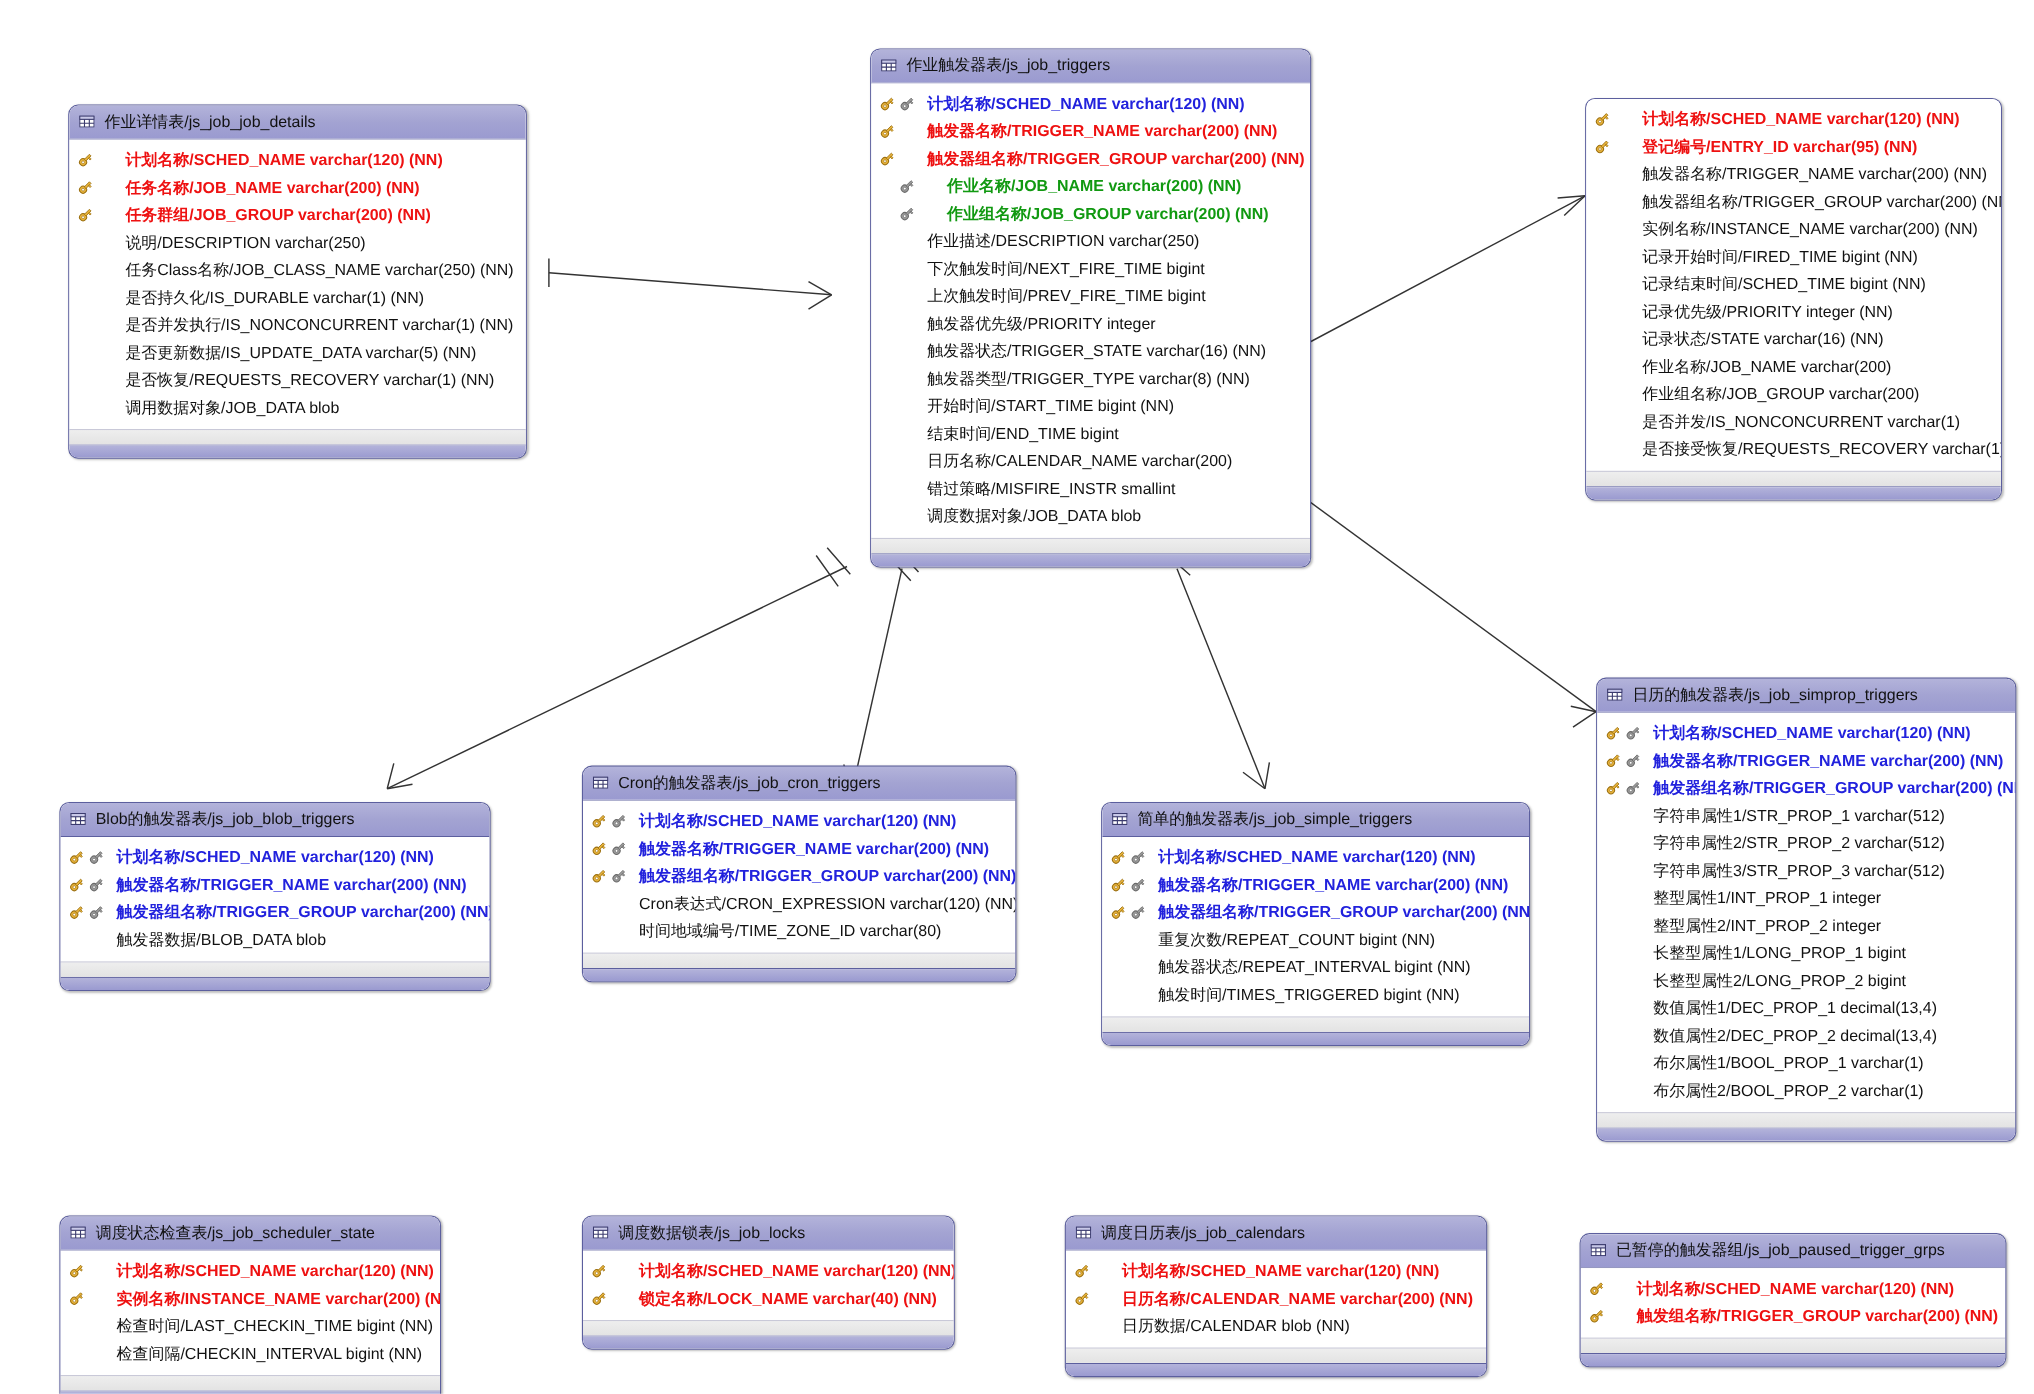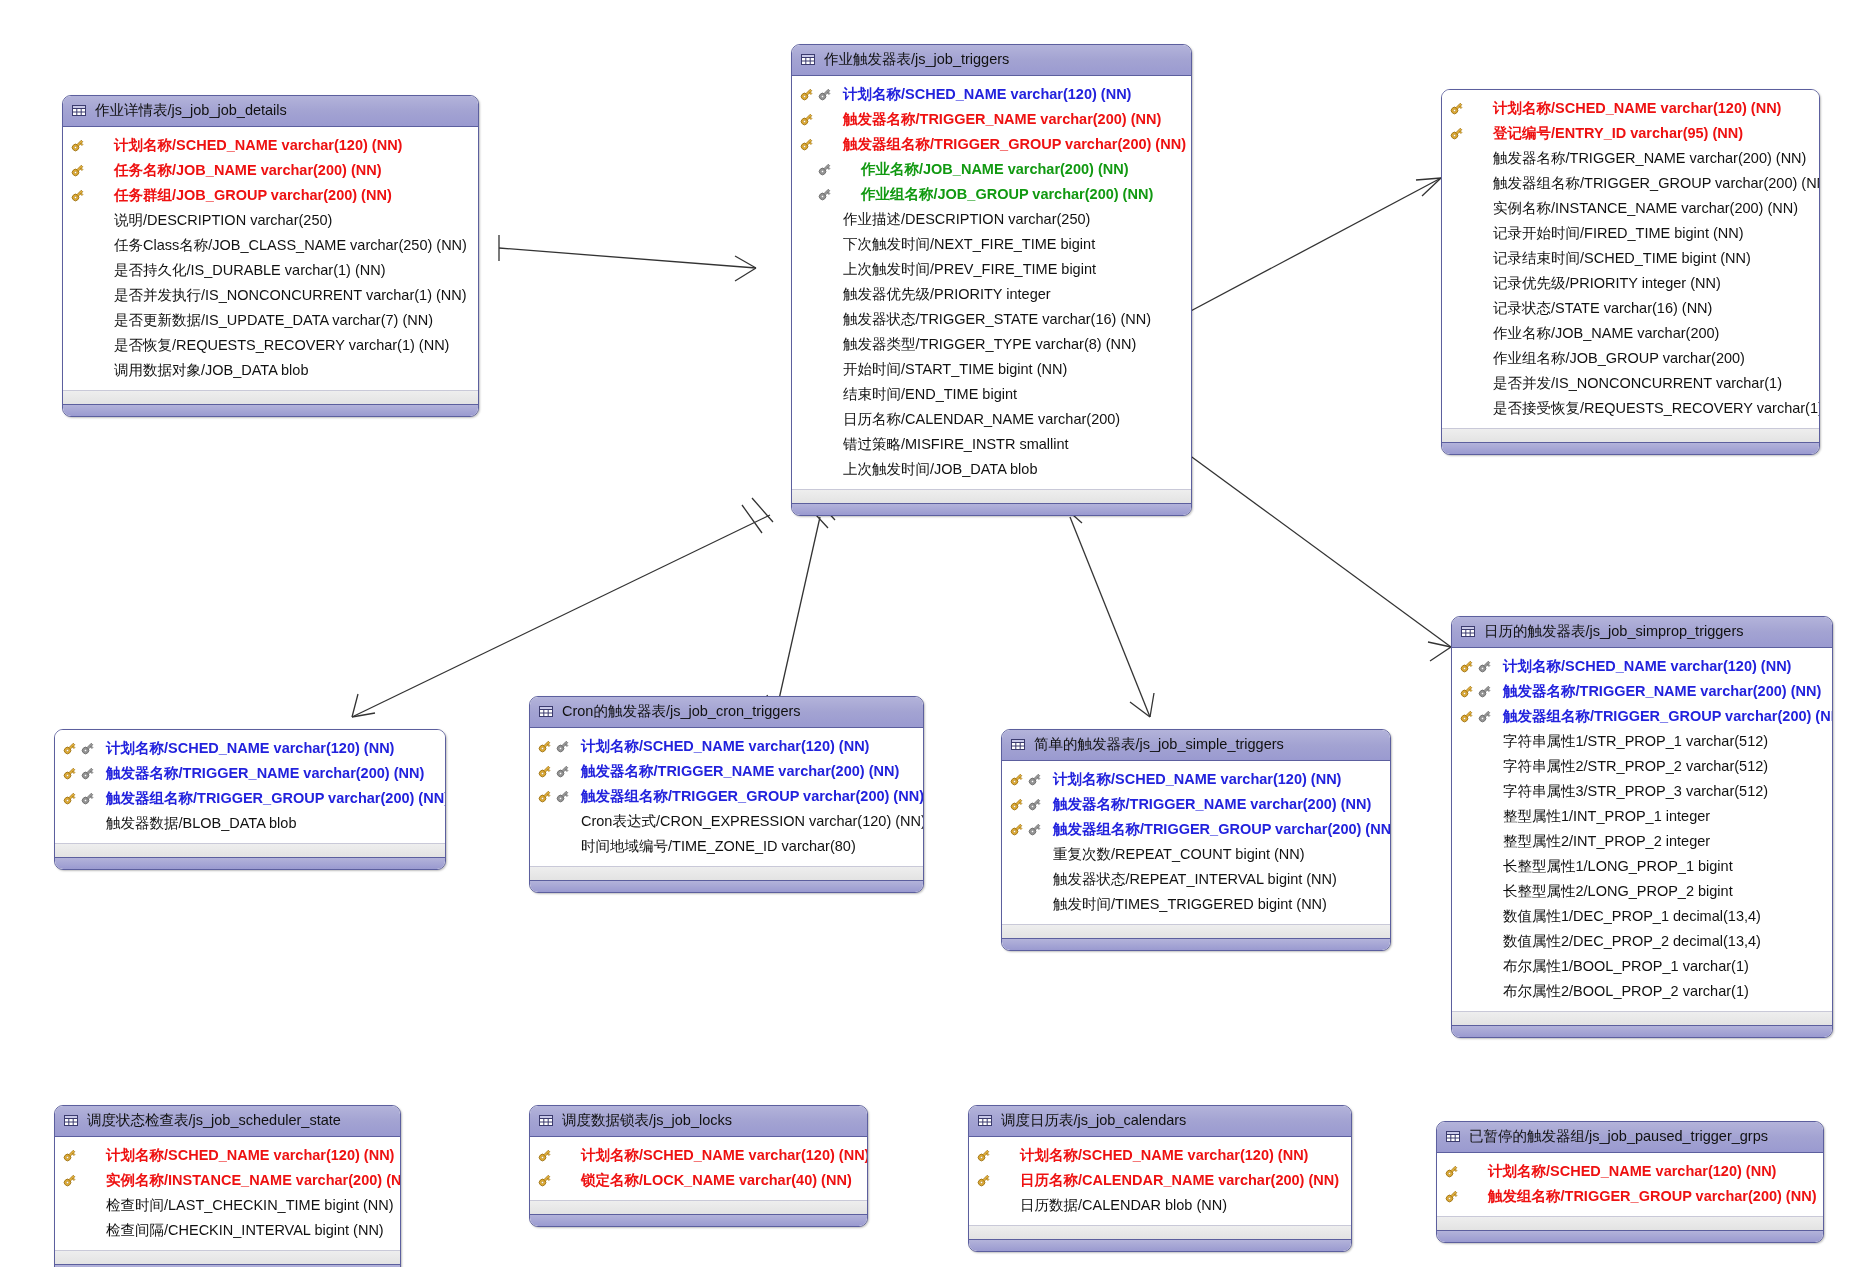--- a/index.html
+++ b/index.html
@@ -164,21 +164,21 @@
         <div class="attr">
           <span class="keycell"></span>
           <span class="atxt c-black">是否持久化/IS_DURABLE varchar(1) (NN)</span>
         </div>
         <div class="attr">
           <span class="keycell"></span>
           <span class="atxt c-black">是否并发执行/IS_NONCONCURRENT varchar(1) (NN)</span>
         </div>
         <div class="attr">
           <span class="keycell"></span>
-          <span class="atxt c-black">是否更新数据/IS_UPDATE_DATA varchar(7) (NN)</span>
+          <span class="atxt c-black">是否更新数据/IS_UPDATE_DATA varchar(5) (NN)</span>
         </div>
         <div class="attr">
           <span class="keycell"></span>
           <span class="atxt c-black">是否恢复/REQUESTS_RECOVERY varchar(1) (NN)</span>
         </div>
         <div class="attr">
           <span class="keycell"></span>
           <span class="atxt c-black">调用数据对象/JOB_DATA blob</span>
         </div>
       </div>
@@ -319,21 +319,21 @@
         <div class="attr">
           <span class="keycell"></span>
           <span class="atxt c-black">日历名称/CALENDAR_NAME varchar(200)</span>
         </div>
         <div class="attr">
           <span class="keycell"></span>
           <span class="atxt c-black">错过策略/MISFIRE_INSTR smallint</span>
         </div>
         <div class="attr">
           <span class="keycell"></span>
-          <span class="atxt c-black">上次触发时间/JOB_DATA blob</span>
+          <span class="atxt c-black">调度数据对象/JOB_DATA blob</span>
         </div>
       </div>
       <div class="ent-foot"></div>
       <div class="ent-foot2"></div>
     </div>
     <div class="entity" style="left: 1441px; top: 89px; width: 377px;">
       <div class="ent-body">
         <div class="attr">
           <span class="keycell">
             <span>
@@ -543,20 +543,32 @@
         </div>
         <div class="attr">
           <span class="keycell"></span>
           <span class="atxt c-black">布尔属性2/BOOL_PROP_2 varchar(1)</span>
         </div>
       </div>
       <div class="ent-foot"></div>
       <div class="ent-foot2"></div>
     </div>
     <div class="entity" style="left: 54px; top: 729px; width: 390px;">
+      <div class="ent-title">
+        <span>
+          <svg class="tbl-icon" viewBox="0 0 14 11" xmlns="http://www.w3.org/2000/svg">
+            <rect x="0.5" y="0.5" width="13" height="10" fill="#ffffff" stroke="#3b3b6e"></rect>
+            <rect x="0.5" y="0.5" width="13" height="3" fill="#c9c9e8" stroke="#3b3b6e"></rect>
+            <line x1="4.8" y1="3.5" x2="4.8" y2="10.5" stroke="#3b3b6e"></line>
+            <line x1="9.2" y1="3.5" x2="9.2" y2="10.5" stroke="#3b3b6e"></line>
+            <line x1="0.5" y1="7" x2="13.5" y2="7" stroke="#3b3b6e"></line>
+          </svg>
+        </span>
+        <span>Blob的触发器表/js_job_blob_triggers</span>
+      </div>
       <div class="ent-body">
         <div class="attr">
           <span class="keycell">
             <span>
               <svg class="kicon" viewBox="0 0 16 16" xmlns="http://www.w3.org/2000/svg">
                 <g transform="rotate(-45 8 8)">
                   <circle cx="5" cy="8" r="3.4" fill="#e8b33a" stroke="#9c7010" stroke-width="1"></circle>
                   <circle cx="5" cy="8" r="1.3" fill="#ffffff" stroke="#9c7010" stroke-width="0.6"></circle>
                   <rect x="7.8" y="6.9" width="7" height="2.2" fill="#e8b33a" stroke="#9c7010" stroke-width="0.8"></rect>
                   <rect x="11.3" y="8.9" width="1.5" height="2.4" fill="#e8b33a" stroke="#9c7010" stroke-width="0.7"></rect>

